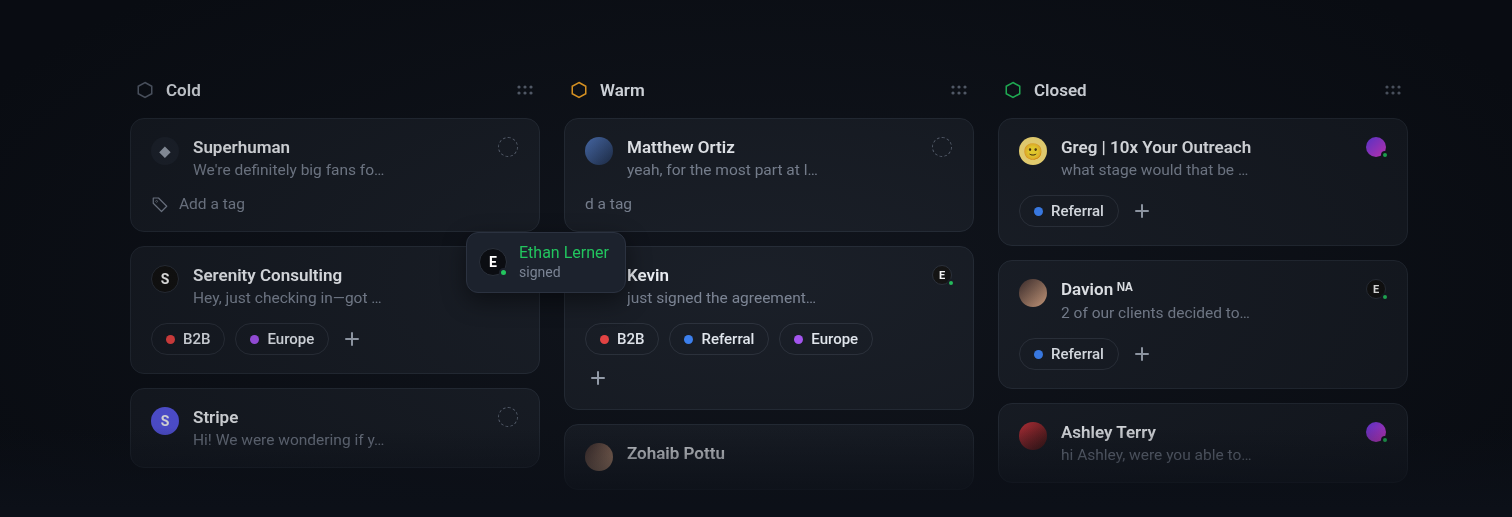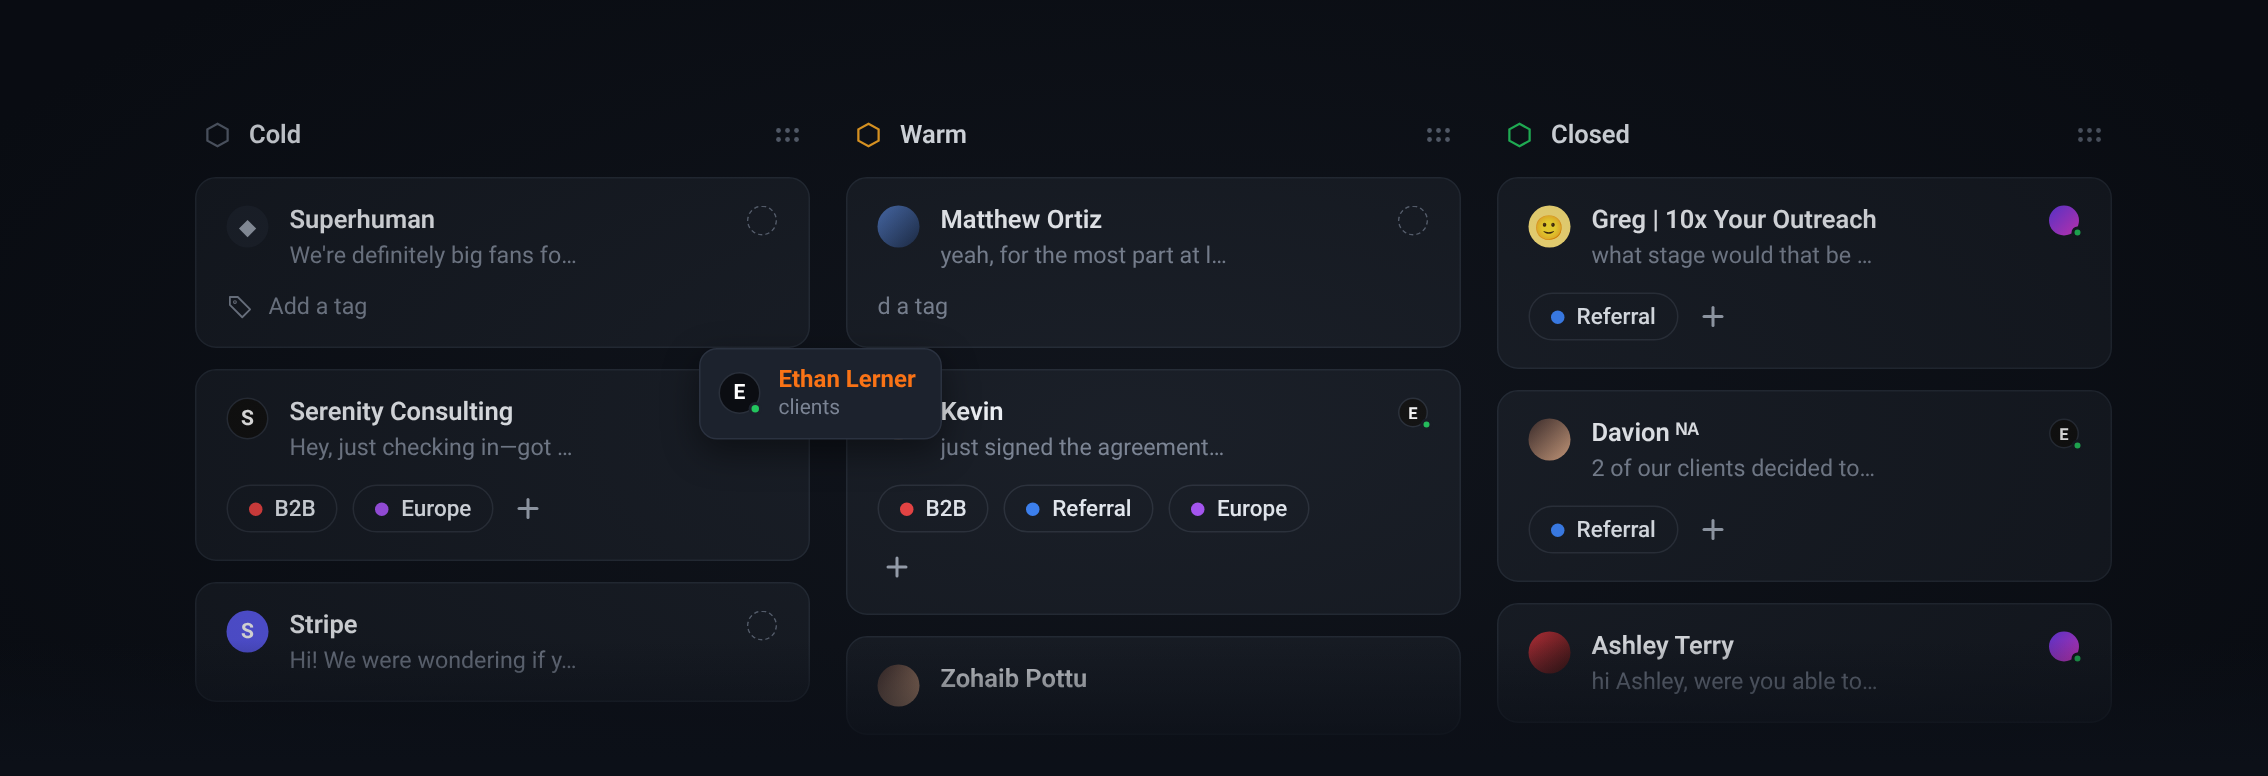--- a/index.html
+++ b/index.html
@@ -161,21 +161,21 @@
     width:28px; height:28px; border-radius:50%;
     background:#0b0d12; color:#fff; font-weight:700;
     display:flex; align-items:center; justify-content:center;
     position:relative; font-size:14px; border:1px solid #2a303b;
   }
   .hover-card .hv-av .dot {
     position:absolute; right:-2px; bottom:-2px;
     width:9px; height:9px; border-radius:50%; background:#23c55e;
     border:2px solid #1c222d;
   }
-  .hover-card .hv-name { color:#f97316; font-size:16px; font-weight:700; }
+  .hover-card .hv-name { color:#22c55e; font-size:16px; font-weight:400; }
   .hover-card .hv-sub  { color:#7b8494; font-size:14px; margin-top:2px; }
 </style>
 </head>
 <body>
 
 <div class="board">
     <div class="col">
       <div class="col-head">
         <svg class="hex" viewBox="0 0 24 24">
           <polygon points="12,2 21,7 21,17 12,22 3,17 3,7" style="stroke:#5b6474"></polygon>
@@ -416,18 +416,18 @@
     </div>
   </div>
 
 <div class="hover-card">
   <div class="hv-av">
     <span>E</span>
     <span class="dot"></span>
   </div>
   <div>
     <div class="hv-name">Ethan Lerner</div>
-    <div class="hv-sub">clients</div>
+    <div class="hv-sub">signed</div>
   </div>
 </div>
 
 <div class="vignette"></div>
 <div class="fade"></div>
 
 </body></html>

